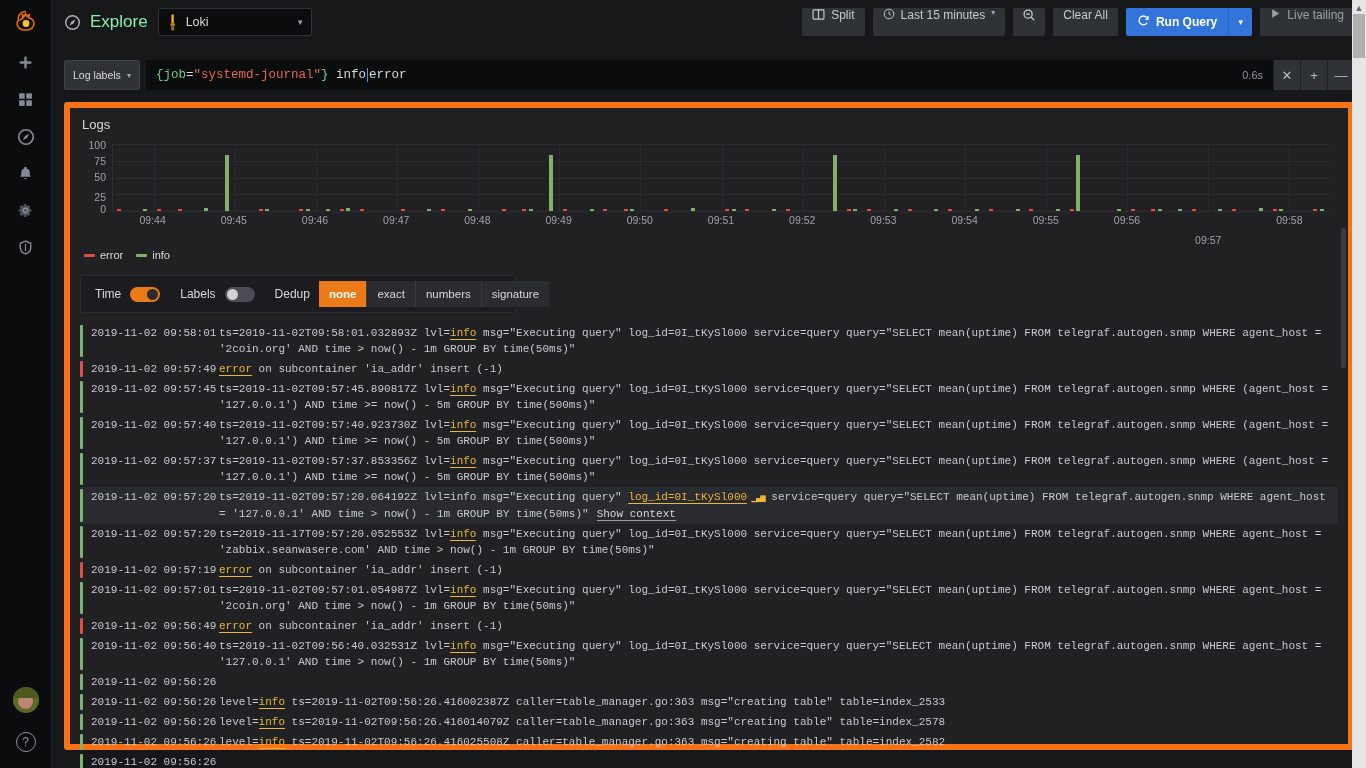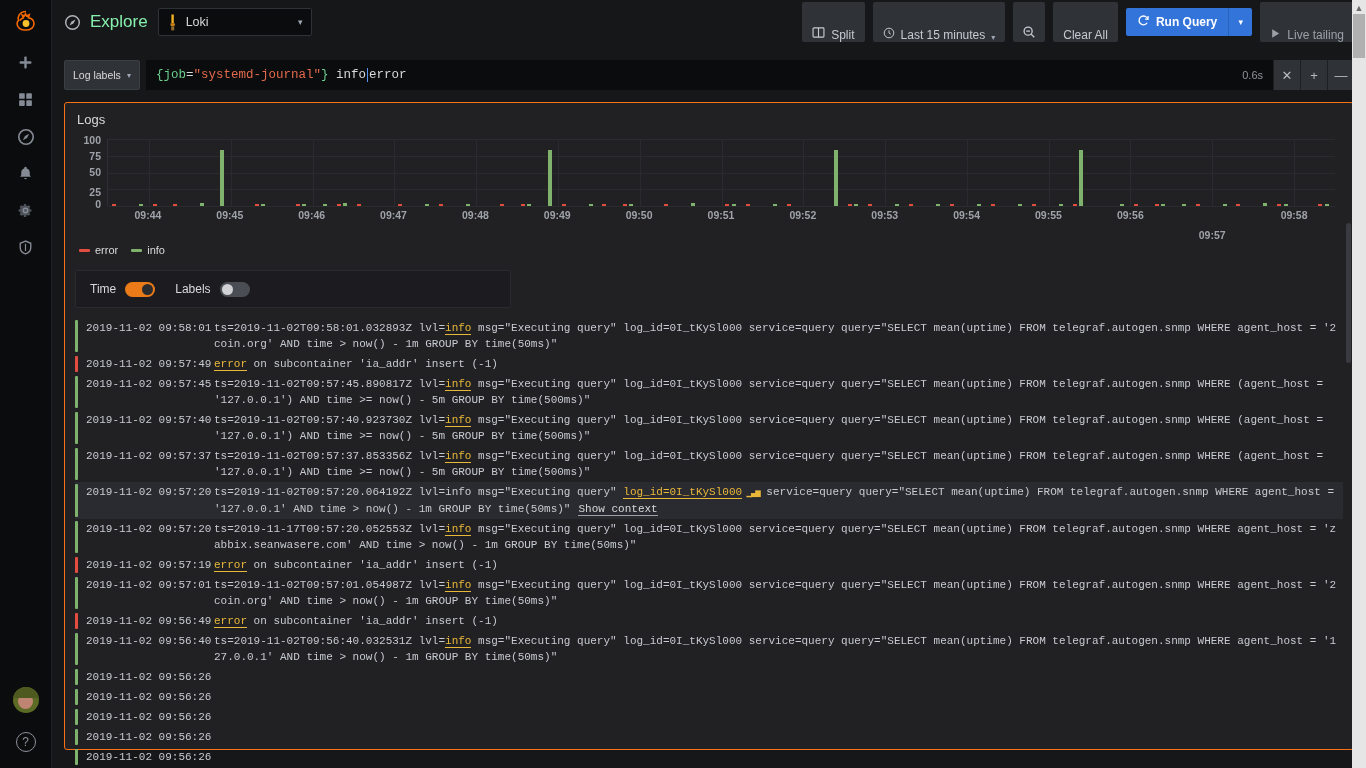--- a/index.html
+++ b/index.html
@@ -51,22 +51,22 @@
   .explore-title .ico { color:#b0b3b8; display:flex; }
   .ds-picker {
     width: 154px; height: 28px; background: #0b0c0e; border: 1px solid #2c3235;
     border-radius: 2px; display: flex; align-items: center; padding: 0 8px;
     gap: 7px; font-size: 12.5px; color: #d8d9da; position: relative;
   }
   .ds-picker .caret { position:absolute; right: 8px; color:#9fa7b3; font-size:9px;}
   .loki-glyph { width: 12px; height: 16px; position: relative; display:block; }
   .topbar-right { margin-left: auto; display: flex; align-items: center; gap: 8px; }
   .tb-btn {
-    height: 40px; background: #2f3338; border: none; border-radius: 2px;
-    color: #c7cad0; font-size: 12px; display: flex; align-items: flex-end;
+    height: 28px; background: #2f3338; border: none; border-radius: 2px;
+    color: #c7cad0; font-size: 12px; display: flex; align-items: flex-start;
     gap: 6px; padding: 0 10px; font-family: "Liberation Sans", sans-serif;
   }
   .tb-btn.icon-only { padding: 0 9px; }
   .tb-run {
     height: 28px; background: #3274d9; color: #fff; border-radius: 2px 0 0 2px;
     display: flex; align-items: center; gap: 6px; padding: 0 11px;
     font-size: 12px; font-weight: bold;
   }
   .tb-run-caret {
     height: 28px; width: 24px; background: #3274d9; border-radius: 0 2px 2px 0;
@@ -100,27 +100,27 @@
   .q-caret { display:inline-block; width:1px; height:14px; background:#5794f2; margin:0 1px; vertical-align:-2px;}
   .q-time { margin-left: auto; font-size: 11px; color: #8e9297; font-family:"Liberation Sans",sans-serif;}
   .q-btn {
     width: 27px; height: 30px; background: #2f3338; border-left: 1px solid #1d1f21;
     display: flex; align-items: center; justify-content: center;
     color: #b7bbc0; font-size: 13px;
   }
 
   
   .panel {
-    margin: 12px 12px 0 12px; background: #212124; border: 1px solid #f97316;
+    margin: 12px 12px 0 12px; background: #212124; border: 6px solid #f97316;
     border-radius: 3px; height: 648px; position: relative;
   }
   .panel-title { font-size: 13px; color: #d8d9da; padding: 9px 0 0 12px; }
 
   
-  .graph { position: relative; height: 95px; margin: 12px 10px 0 10px; font-weight: bold; }
+  .graph { position: relative; height: 95px; margin: 12px 10px 0 10px; }
   .y-axis { position: absolute; left: 0; top: 0; width: 26px; height: 67px; }
   .y-lab { position: absolute; right: 0; font-size: 10.5px; color: #9fa2a8; line-height: 1;}
   .plot { position: absolute; left: 32px; right: 8px; top: 0; height: 67px;
           border-left: 1px solid #2e2f33; }
   .gridline { position: absolute; left: 0; right: 0; height: 1px; background: #2a2b2f; }
   .vgrid { position: absolute; top: 0; bottom: 0; width: 1px; background: #2a2b2f; }
   .bar { position: absolute; bottom: 0; width: 4px; }
   .bar.info { background: #7eb26d; }
   .bar.error { background: #e24d42; }
   .x-axis { position: absolute; left: 32px; right: 8px; top: 70px; height: 16px; }
@@ -495,20 +495,29 @@
           <span class="toggle on">
               <span class="knob"></span>
             </span>
         </div>
         <div class="ctl">
           <span>Labels</span>
           <span class="toggle off">
               <span class="knob"></span>
             </span>
         </div>
+        <div class="ctl">
+          <span>Dedup</span>
+          <span class="seg" id="dedup-seg">
+              <span class="seg-btn active">none</span>
+              <span class="seg-btn">exact</span>
+              <span class="seg-btn">numbers</span>
+              <span class="seg-btn">signature</span>
+            </span>
+        </div>
       </div>
 
 
       <div class="logs" id="log-list">
           <div class="log-row">
             <div class="lvl-bar info"></div>
             <div class="log-ts">2019-11-02 09:58:01</div>
             <div class="log-msg"><span>ts=2019-11-02T09:58:01.032893Z lvl=</span><span class="tok-info">info</span><span> msg="Executing query" log_id=0I_tKySl000 service=query query="SELECT mean(uptime) FROM telegraf.autogen.snmp WHERE agent_host = '2coin.org' AND time &gt; now() - 1m GROUP BY time(50ms)"</span></div>
           </div>
           <div class="log-row">
@@ -561,28 +570,31 @@
             <div class="log-ts">2019-11-02 09:56:40</div>
             <div class="log-msg"><span>ts=2019-11-02T09:56:40.032531Z lvl=</span><span class="tok-info">info</span><span> msg="Executing query" log_id=0I_tKySl000 service=query query="SELECT mean(uptime) FROM telegraf.autogen.snmp WHERE agent_host = '127.0.0.1' AND time &gt; now() - 1m GROUP BY time(50ms)"</span></div>
           </div>
           <div class="log-row">
             <div class="lvl-bar info"></div>
             <div class="log-ts">2019-11-02 09:56:26</div>
           </div>
           <div class="log-row">
             <div class="lvl-bar info"></div>
             <div class="log-ts">2019-11-02 09:56:26</div>
+            <div class="log-msg"><span>level=</span><span class="tok-info">info</span><span> ts=2019-11-02T09:56:26.416002387Z caller=table_manager.go:363 msg="creating table" table=index_2533</span></div>
           </div>
           <div class="log-row">
             <div class="lvl-bar info"></div>
             <div class="log-ts">2019-11-02 09:56:26</div>
+            <div class="log-msg"><span>level=</span><span class="tok-info">info</span><span> ts=2019-11-02T09:56:26.416014079Z caller=table_manager.go:363 msg="creating table" table=index_2578</span></div>
           </div>
           <div class="log-row">
             <div class="lvl-bar info"></div>
             <div class="log-ts">2019-11-02 09:56:26</div>
+            <div class="log-msg"><span>level=</span><span class="tok-info">info</span><span> ts=2019-11-02T09:56:26.416025508Z caller=table_manager.go:363 msg="creating table" table=index_2582</span></div>
           </div>
           <div class="log-row">
             <div class="lvl-bar info"></div>
             <div class="log-ts">2019-11-02 09:56:26</div>
             <div class="log-msg"></div>
           </div>
         </div>
 
       <div class="panel-scroll"></div>
     </div>

